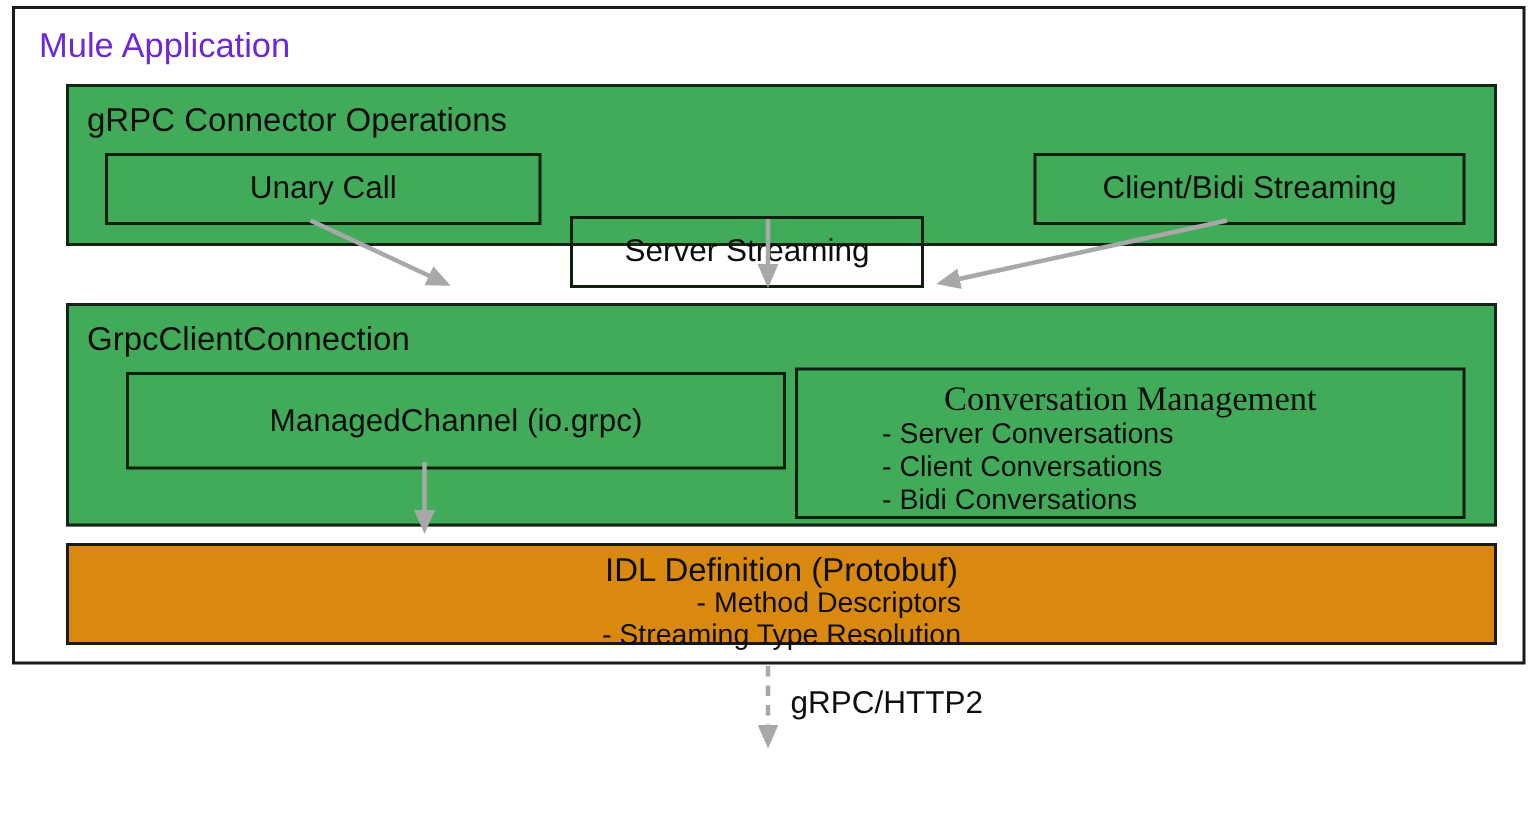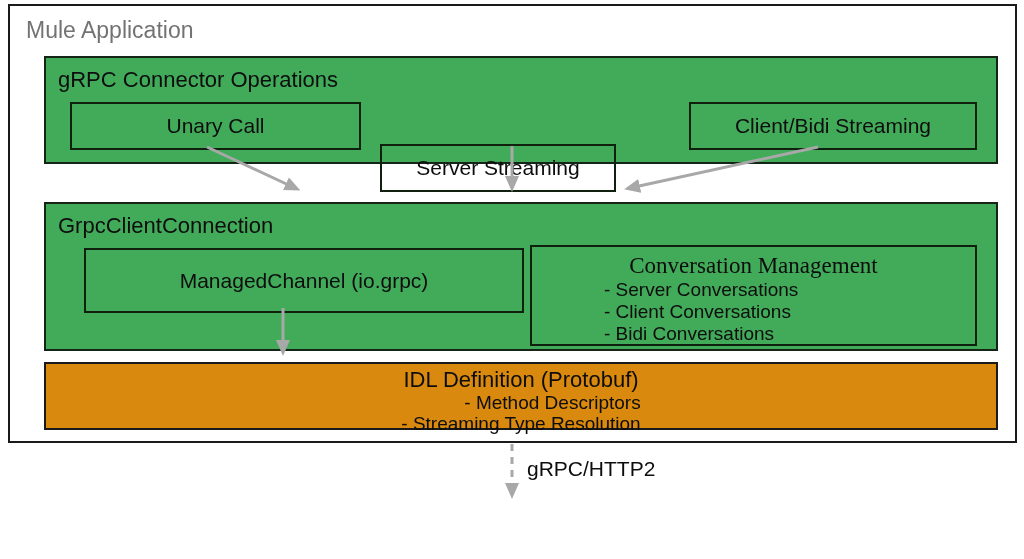--- a/index.html
+++ b/index.html
@@ -25,21 +25,21 @@
     border: 2px solid #1a1a1a;
     background: #ffffff;
     box-sizing: border-box;
   }
   .outer-title {
     position: absolute;
     left: 16px;
     top: 10px;
     font-size: 23px;
     line-height: 28px;
-    color: #737373;
+    color: #6d28d9;
     white-space: nowrap;
   }
   .green-box {
     position: absolute;
     background: #42ab5a;
     border: 2px solid #142417;
     box-sizing: border-box;
   }
   .green-box.connector {
     left: 34px;
@@ -102,21 +102,21 @@
     box-sizing: border-box;
   }
   .conversation-title {
     text-align: center;
     font-size: 23px;
     line-height: 26px;
     margin-top: 6px;
     font-family: Liberation Serif, serif;
   }
   .conversation-list {
-    padding-left: 72px;
+    padding-left: 56px;
     font-size: 19px;
     line-height: 22px;
   }
   .conversation-list div { white-space: nowrap; }
 
   .orange-box {
     position: absolute;
     left: 34px;
     top: 356px;
     width: 954px;

